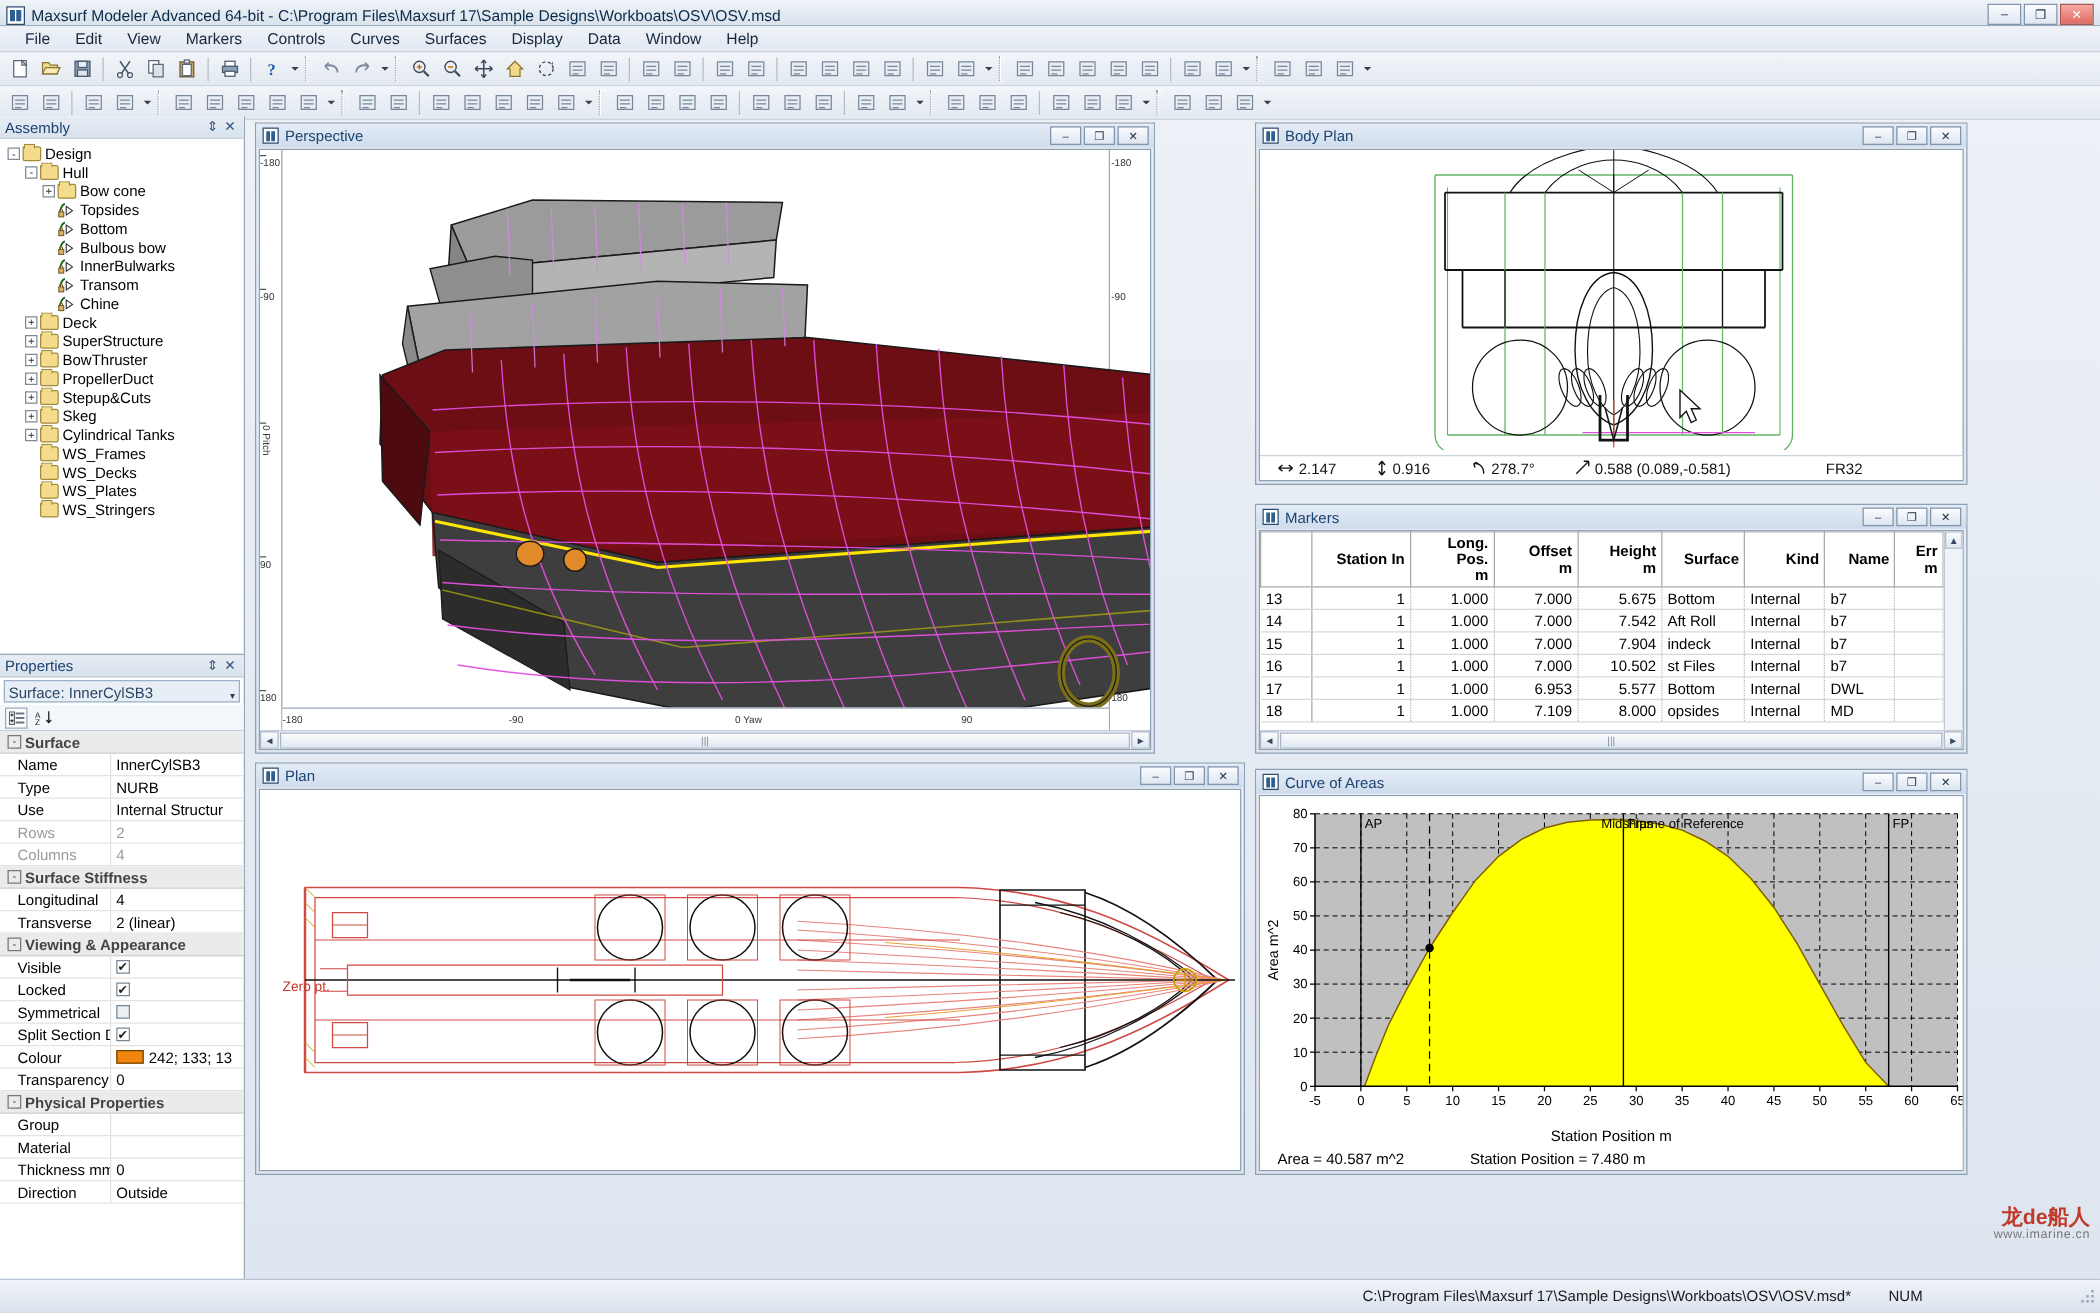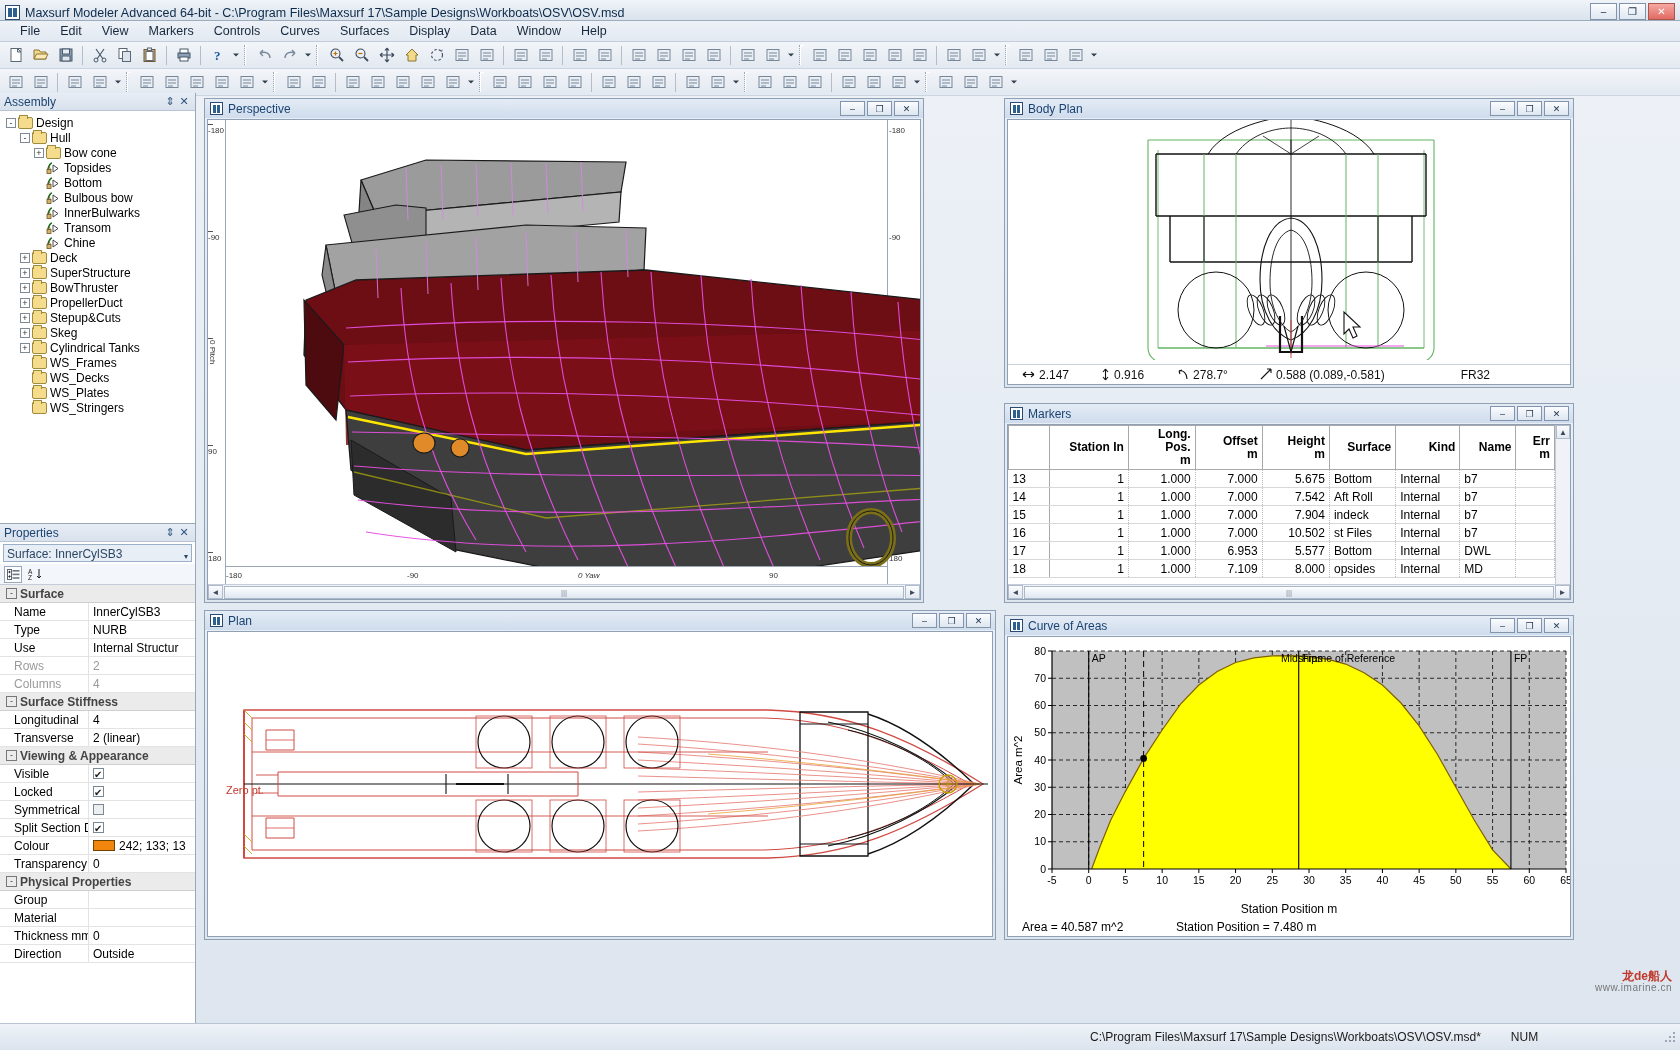--- a/index.html
+++ b/index.html
@@ -163,21 +163,21 @@
   
   .statusbar {
     position: absolute; left: 0; right: 0; bottom: 0; height: 27px;
     background: linear-gradient(#eff3f8,#dbe3ed); border-top: 1px solid #b9c4d2;
     display: flex; align-items: center; font-size: 12px; color: #1a1a1a;
   }
   .sb-path { margin-left: 1090px; }
   .sb-num { margin-left: 30px; text-align: center; }
   .sb-grip { margin-left: auto; margin-right: 3px; width: 14px; height: 14px; }
   .watermark { position: absolute; right: 8px; bottom: 30px; text-align: right; line-height: 1.05; }
-  .wm1 { color: #c0392b; font-size: 12px; font-weight: bold; }
+  .wm1 { color: #c0392b; font-size: 17px; font-weight: bold; }
   .wm2 { color: #777; font-size: 10px; letter-spacing: .5px; }
 </style>
 </head>
 <body>
 
 <div class="app">
 
   <div class="titlebar">
     <div class="title-icon"></div>
     <div class="title-text">Maxsurf Modeler Advanced 64-bit - C:\Program Files\Maxsurf 17\Sample Designs\Workboats\OSV\OSV.msd</div>
@@ -1086,21 +1086,21 @@
           <ellipse cx="645" cy="418" rx="22" ry="27" fill="none" stroke="#7b6f18" stroke-width="6"></ellipse>
           <ellipse cx="645" cy="418" rx="22" ry="27" fill="none" stroke="#1a1a1a" stroke-width="1"></ellipse>
 
           <path d="M706,400 L730,396 L733,420 L709,424 Z" fill="#9a9a9a" stroke="#1a1a1a" stroke-width="1"></path>
           <path d="M709,424 L715,414 L722,422 Z" fill="#fff"></path>
         </svg>
 
         <div style="position:absolute;left:18px;right:33px;bottom:15px;height:18px;border-top:1px solid #9aa7b6;background:#fff;" id="pruler-bottom">
             <div class="axis-lab" style="left: 0px; top: 4px; font-size: 8px; white-space: nowrap;">-180</div>
             <div class="axis-lab" style="left: 181px; top: 4px; font-size: 8px; white-space: nowrap;">-90</div>
-            <div class="axis-lab" style="left: 352px; top: 4px; font-size: 8px; white-space: nowrap; font-style: italic;">0 Yaw</div>
+            <div class="axis-lab" style="left: 362px; top: 4px; font-size: 8px; white-space: nowrap;">0 Yaw</div>
             <div class="axis-lab" style="left: 543px; top: 4px; font-size: 8px; white-space: nowrap;">90</div>
             <div class="axis-lab" style="left: 724px; top: 4px; font-size: 8px; white-space: nowrap;">180</div>
           </div>
 
         <div class="hscroll">
           <div class="sarrow">◄</div>
           <div class="sthumb">|||</div>
           <div class="sarrow">►</div>
         </div>
       </div>

